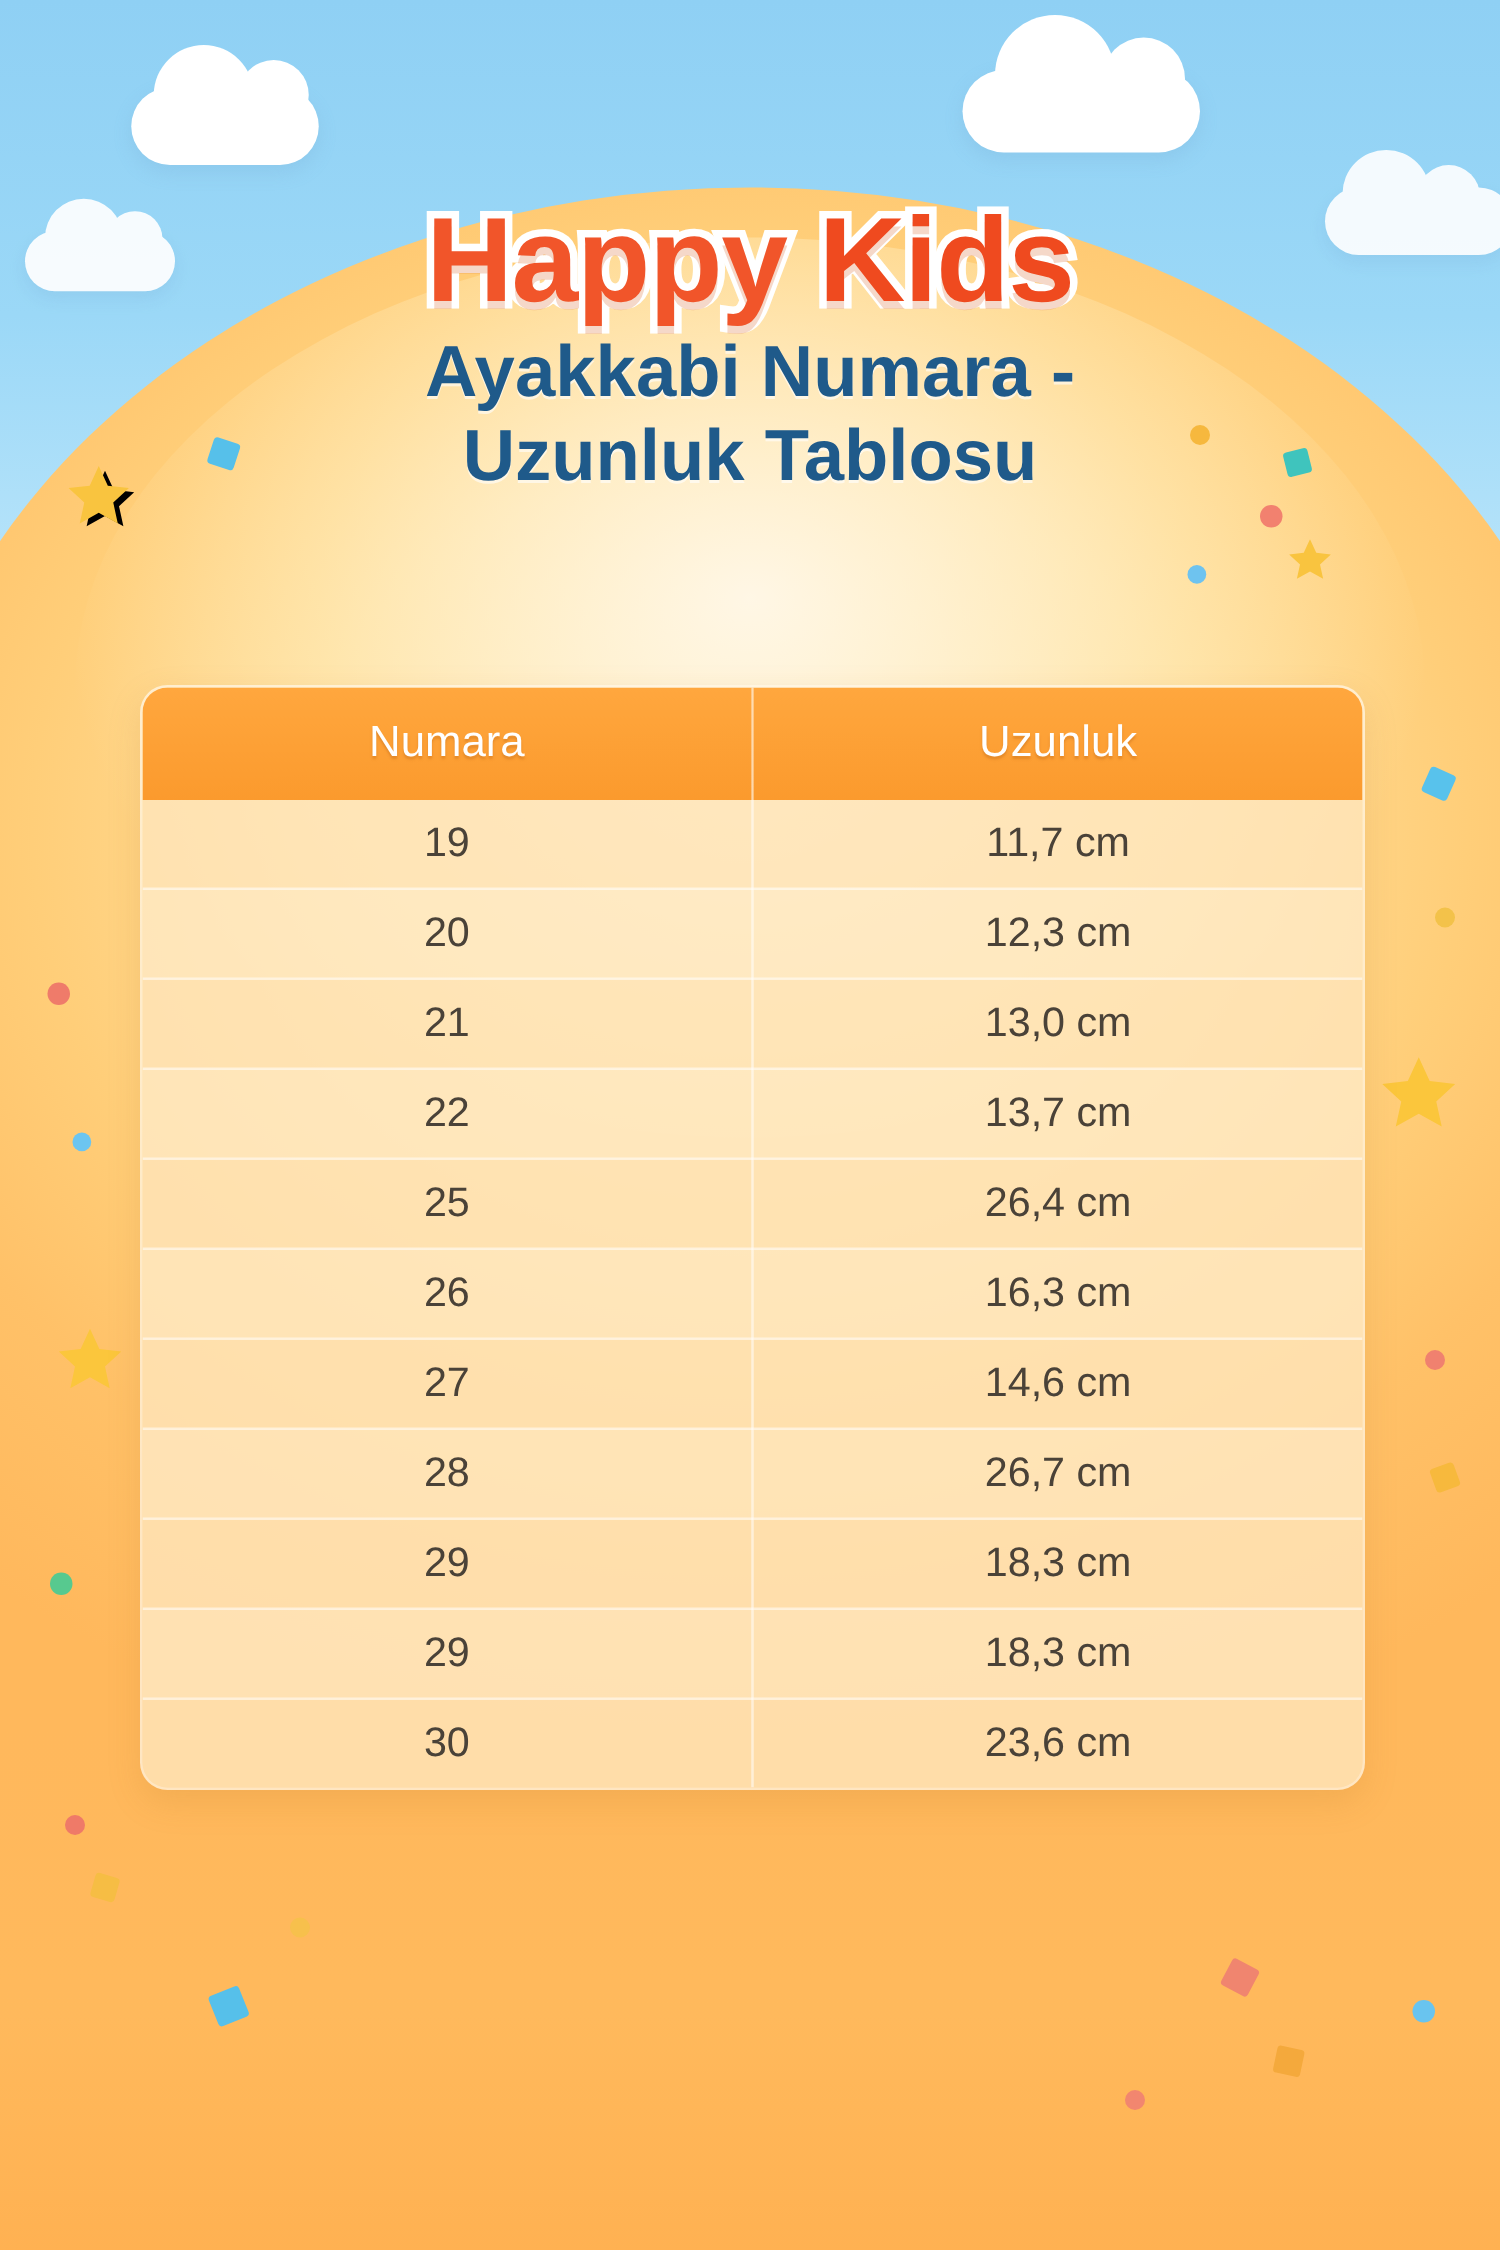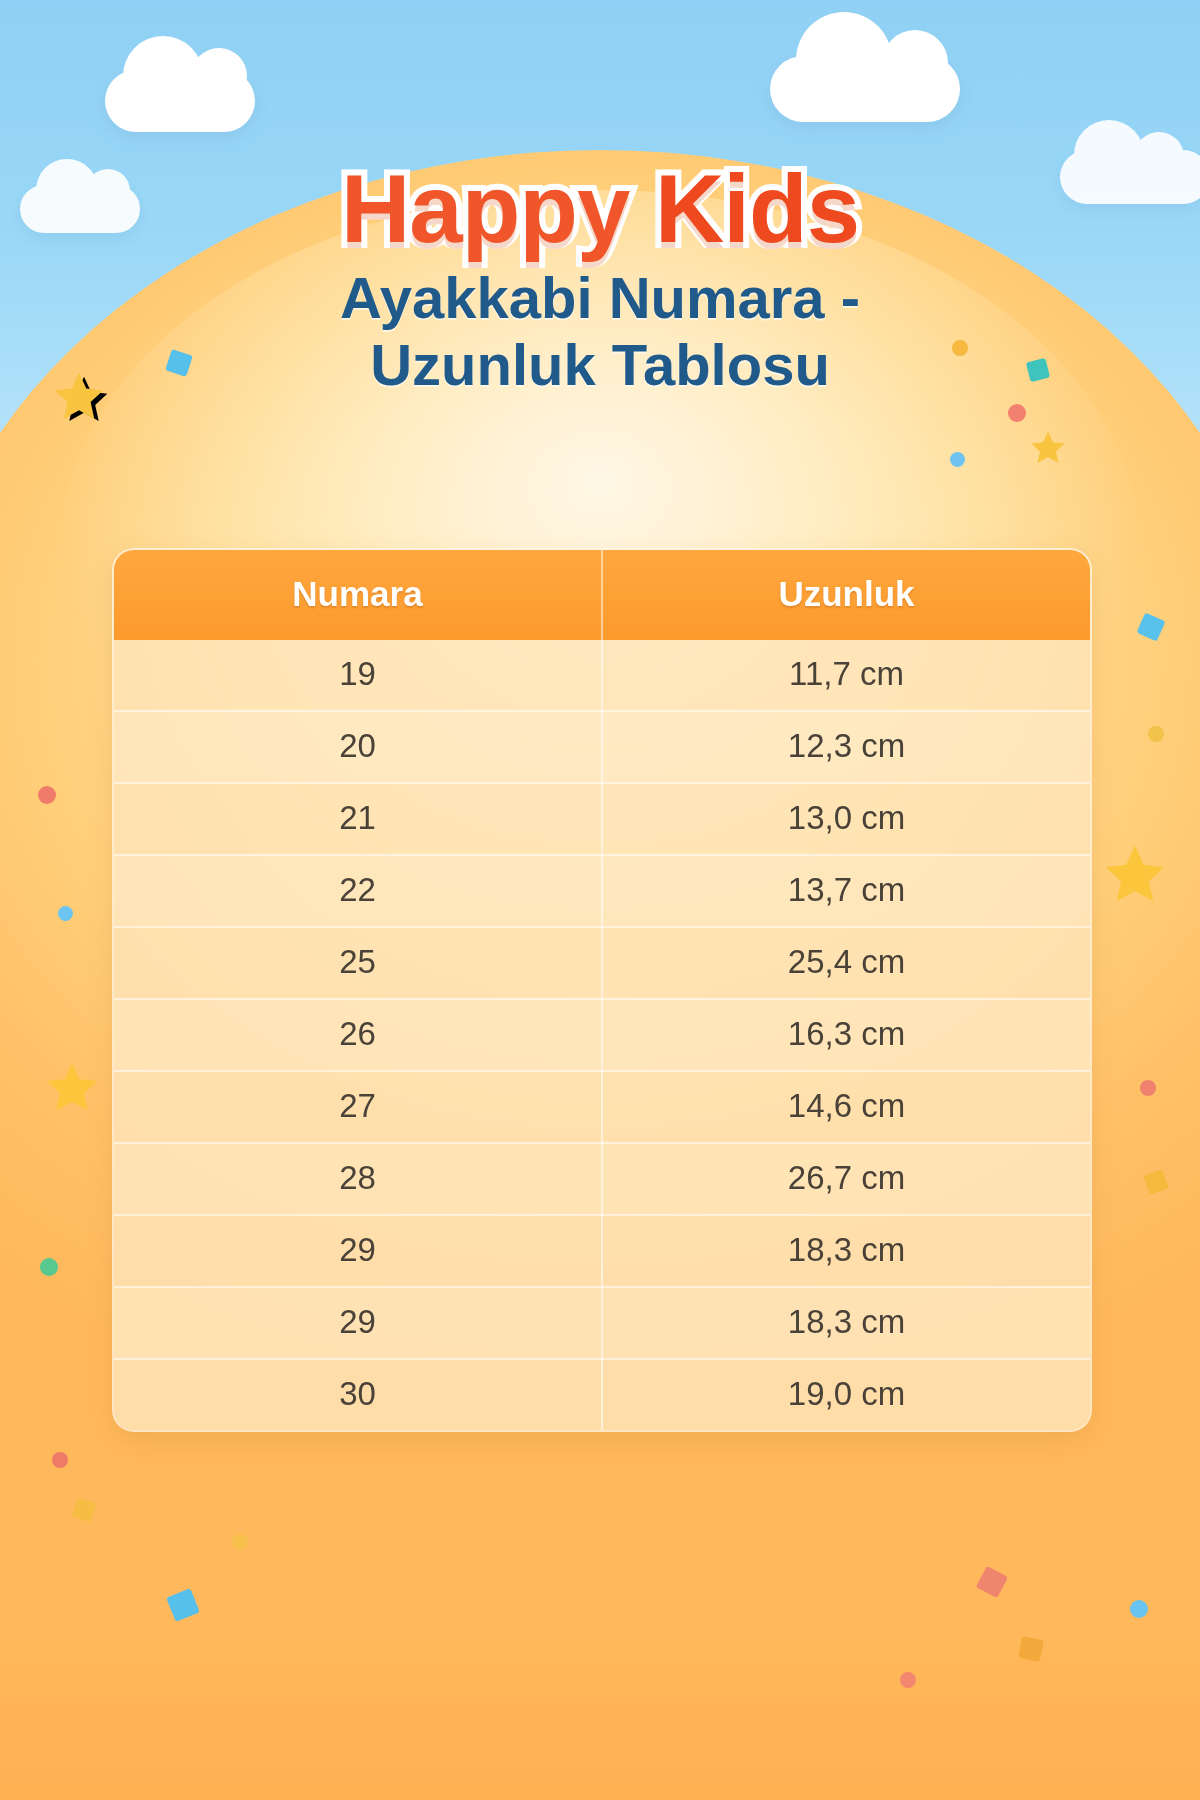--- a/index.html
+++ b/index.html
@@ -124,21 +124,21 @@
   }
   table {
     width: 100%;
     border-collapse: collapse;
     table-layout: fixed;
   }
   thead th {
     background: linear-gradient(180deg, #ffa73e 0%, #fb9a2d 100%);
     color: #ffffff;
     font-size: 35px;
-    font-weight: 700;
+    font-weight: 400;
     padding: 24px 0 26px;
     text-shadow: 0 2px 2px rgba(180,95,20,0.35);
   }
   thead th.col-num { border-right: 2px solid rgba(255,255,255,0.5); }
   tbody td {
     text-align: center;
     font-size: 33px;
     color: #4a4238;
     padding: 15px 0 17px;
     background: rgba(255, 224, 175, 0.55);
@@ -251,21 +251,21 @@
           <tr>
             <td class="col-num">21</td>
             <td>13,0 cm</td>
           </tr>
           <tr>
             <td class="col-num">22</td>
             <td>13,7 cm</td>
           </tr>
           <tr>
             <td class="col-num">25</td>
-            <td>25,4 cm</td>
+            <td>26,4 cm</td>
           </tr>
           <tr>
             <td class="col-num">26</td>
             <td>16,3 cm</td>
           </tr>
           <tr>
             <td class="col-num">27</td>
             <td>14,6 cm</td>
           </tr>
           <tr>
@@ -275,19 +275,19 @@
           <tr>
             <td class="col-num">29</td>
             <td>18,3 cm</td>
           </tr>
           <tr>
             <td class="col-num">29</td>
             <td>18,3 cm</td>
           </tr>
           <tr>
             <td class="col-num">30</td>
-            <td>19,0 cm</td>
+            <td>23,6 cm</td>
           </tr>
         </tbody>
     </table>
   </div>
 
 </div>
 
 </body></html>

